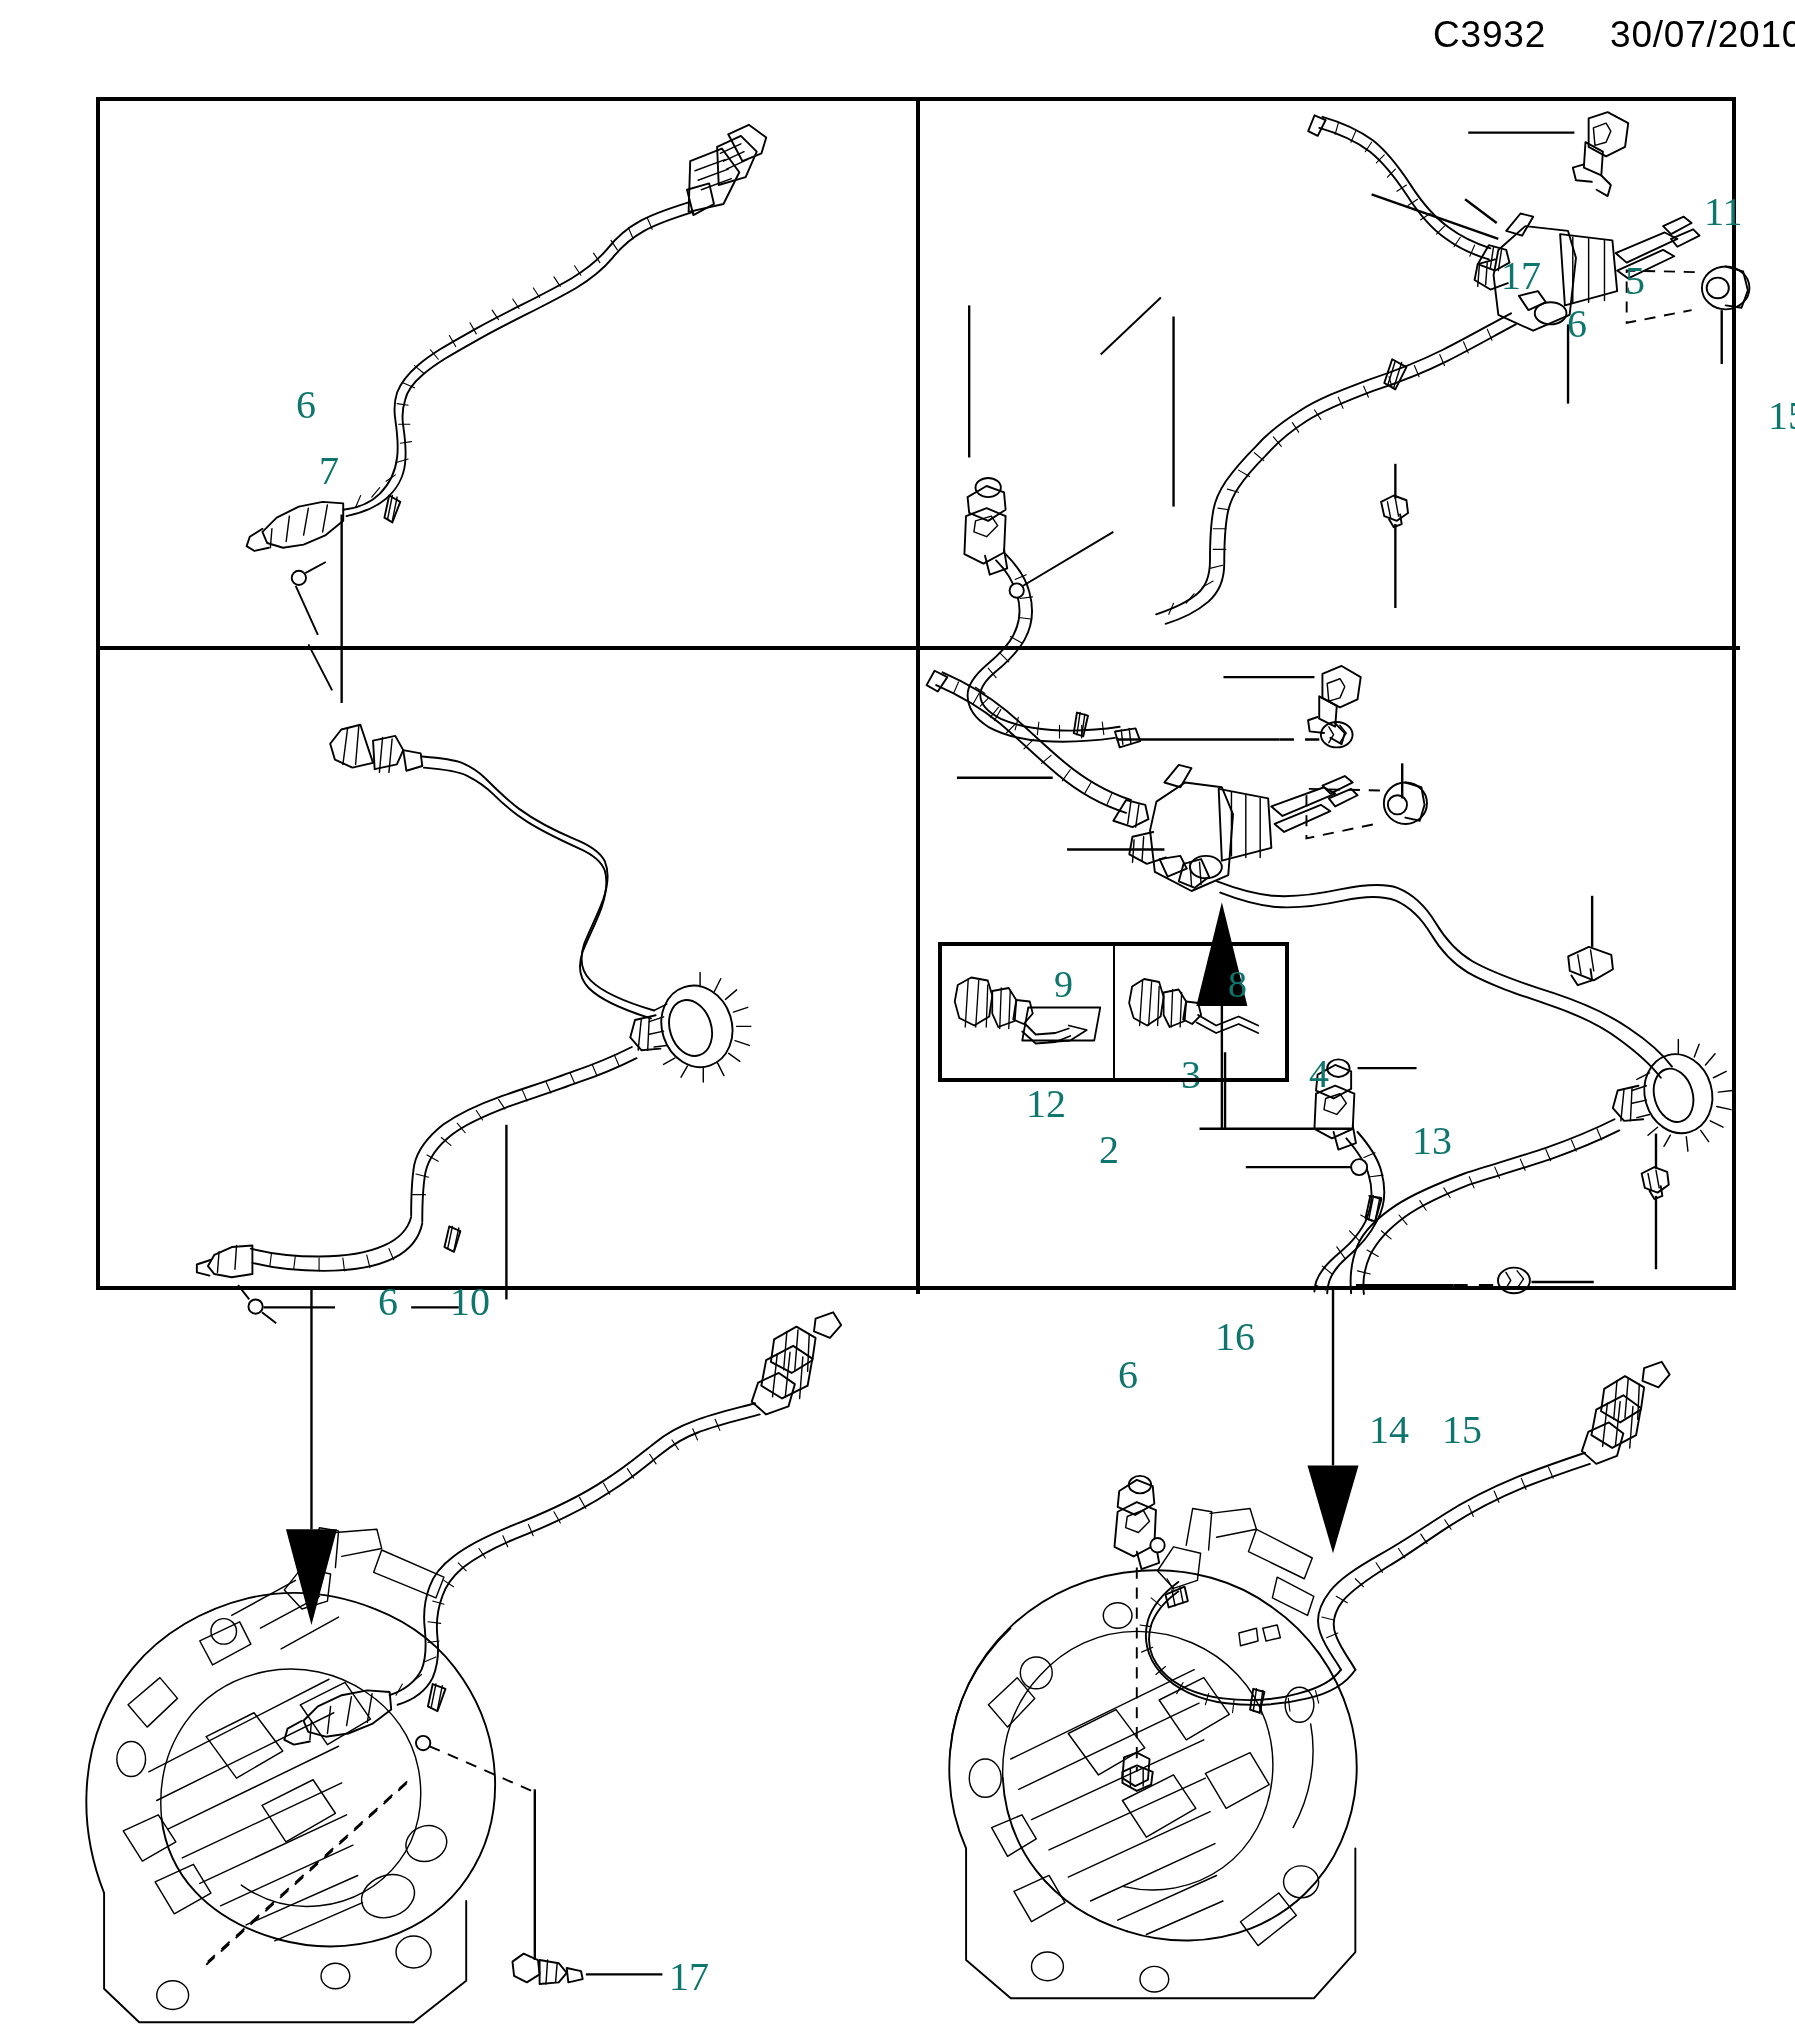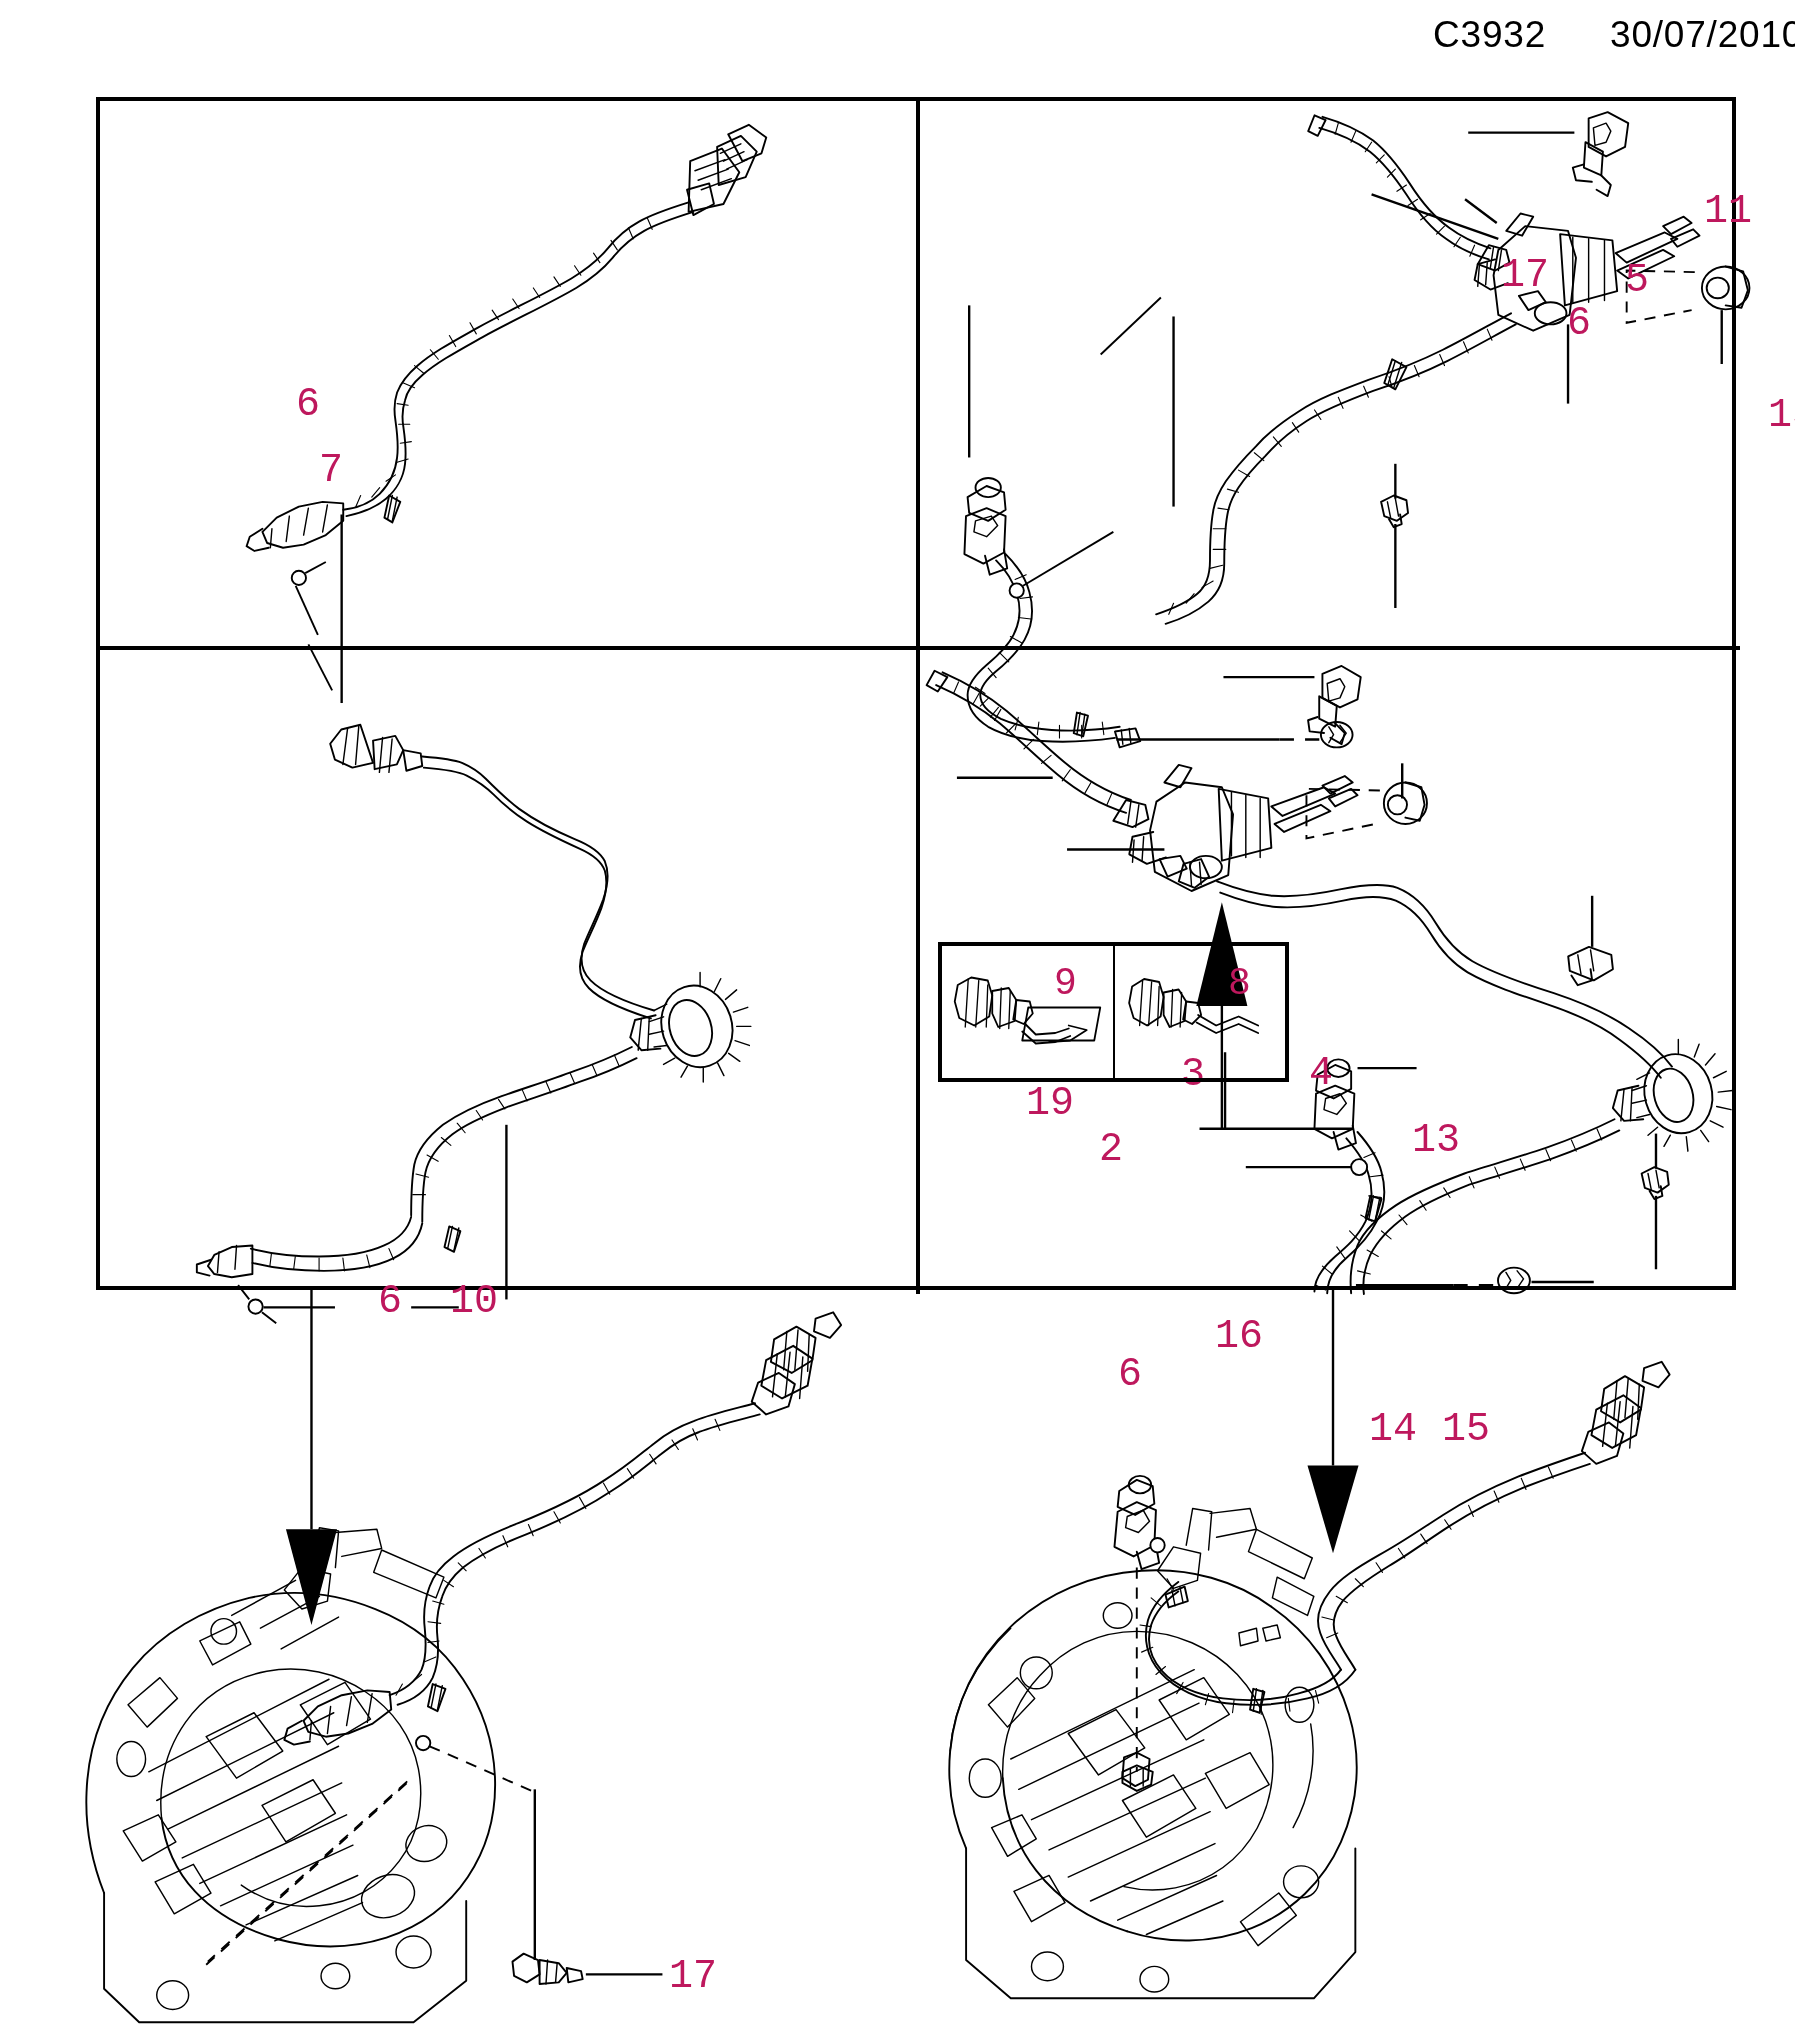--- a/index.html
+++ b/index.html
@@ -16,22 +16,22 @@
               border:4px solid #000;box-sizing:border-box;}
   .panel{position:absolute;box-sizing:border-box;overflow:visible;}
   #panel-tl{left:0;top:0;width:820px;height:549px;border-right:4px solid #000;border-bottom:4px solid #000;}
   #panel-tr{left:820px;top:0;width:820px;height:549px;border-bottom:4px solid #000;}
   #panel-bl{left:0;top:549px;width:820px;height:644px;border-right:4px solid #000;}
   #panel-br{left:820px;top:549px;width:820px;height:644px;}
 
   .art{position:absolute;left:0;top:0;width:100%;height:100%;pointer-events:none;}
 
   
-  .num{position:absolute;font-size:40px;line-height:1;font-family:Liberation Mono, monospace;
-       color:#be185d;white-space:nowrap;}
+  .num{position:absolute;font-size:40px;line-height:1;font-family:Liberation Serif, serif;
+       color:#0f766e;white-space:nowrap;}
 
   
   #inset-wrap{position:absolute;left:938px;top:942px;width:351px;height:140px;}
   .inset{position:absolute;top:0;height:140px;box-sizing:border-box;border:4px solid #000;}
   #inset-9{left:0;width:177px;border-right-width:2.4px;}
   #inset-8{left:175px;width:176px;border-left-width:2.4px;}
   .inset .num{font-size:38px;}
 
   
   .bottom-group{position:absolute;}
@@ -474,21 +474,21 @@
         <path class="lead" d="M382 600 l160 0"></path>
       </g>
       <g>
         <path class="fillb" d="M392 316 l32 130 l-64 0 z" transform="translate(-14,0)"></path>
         <path class="lead" d="M378 446 l0 154"></path>
       </g>
     </svg>
 
     <div class="num" style="left:261px;top:405px;">3</div>
     <div class="num" style="left:389px;top:404px;">4</div>
-    <div class="num" style="left:106px;top:434px;">19</div>
+    <div class="num" style="left:106px;top:434px;">12</div>
     <div class="num" style="left:179px;top:480px;">2</div>
     <div class="num" style="left:492px;top:471px;">13</div>
     <div class="num" style="left:295px;top:667px;">16</div>
     <div class="num" style="left:198px;top:705px;">6</div>
     <div class="num" style="left:449px;top:760px;text-align:right;">14</div>
     <div class="num" style="left:522px;top:760px;">15</div>
   </div>
 
 </div>
 

